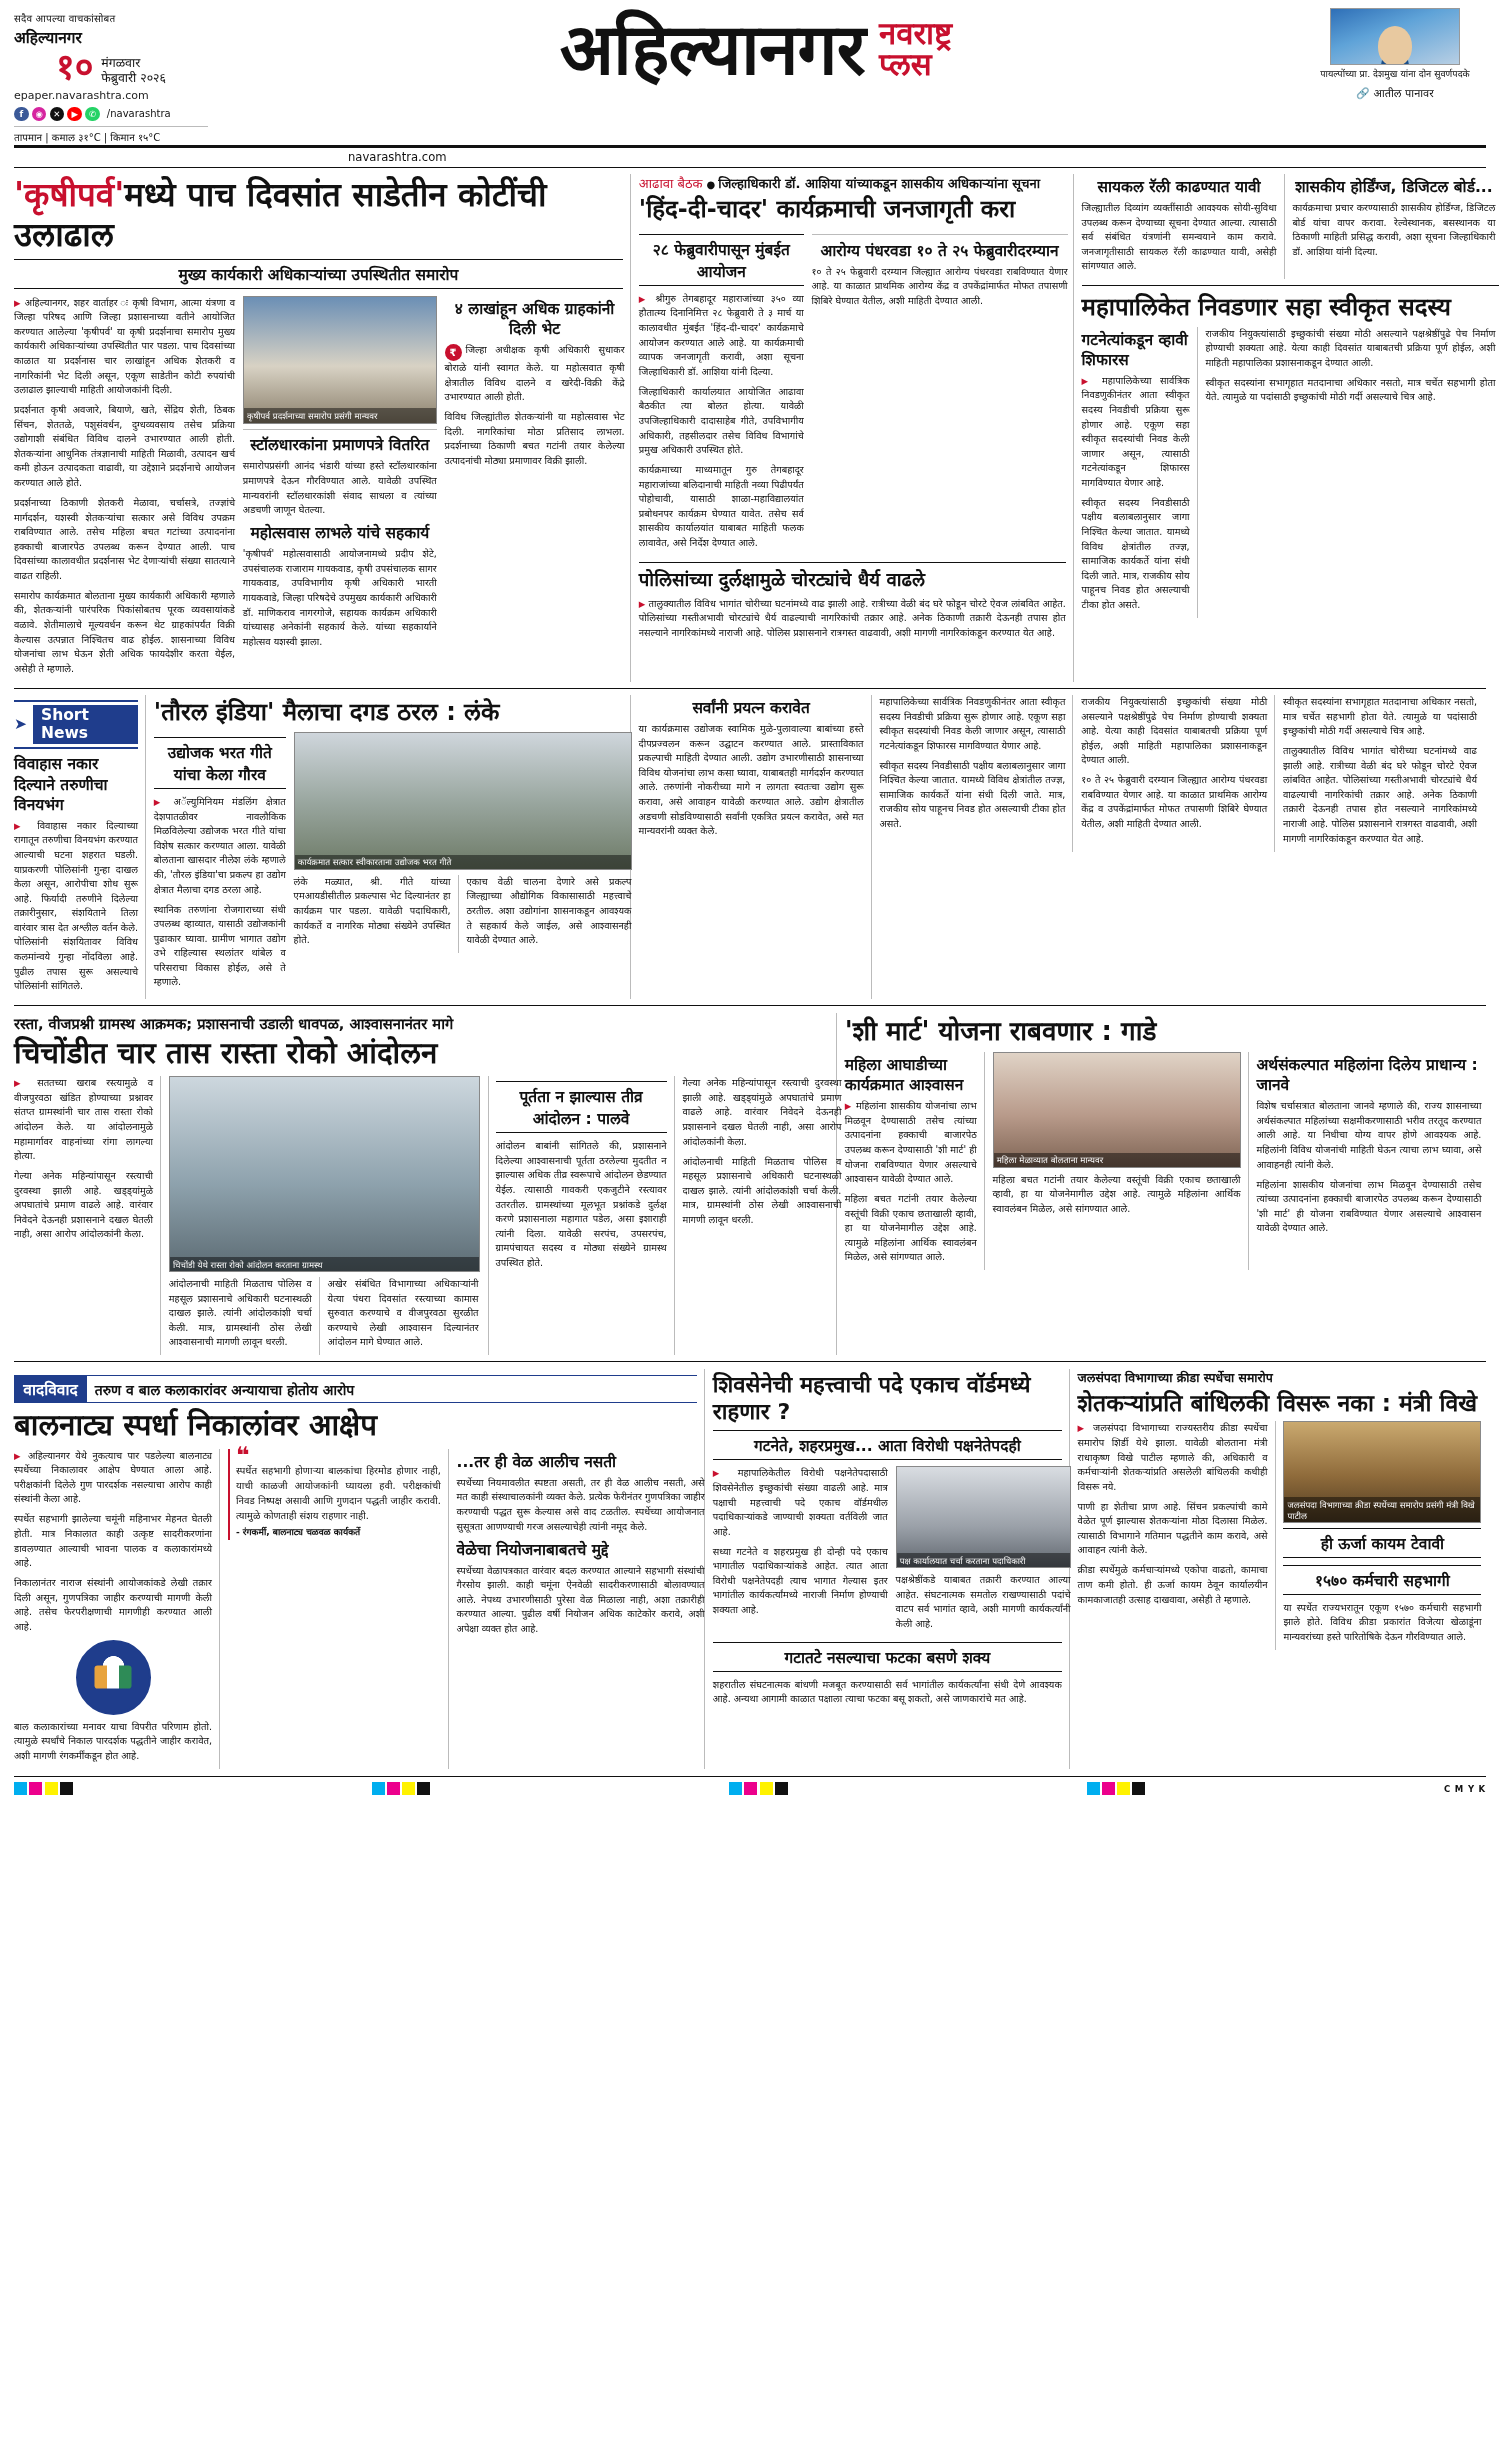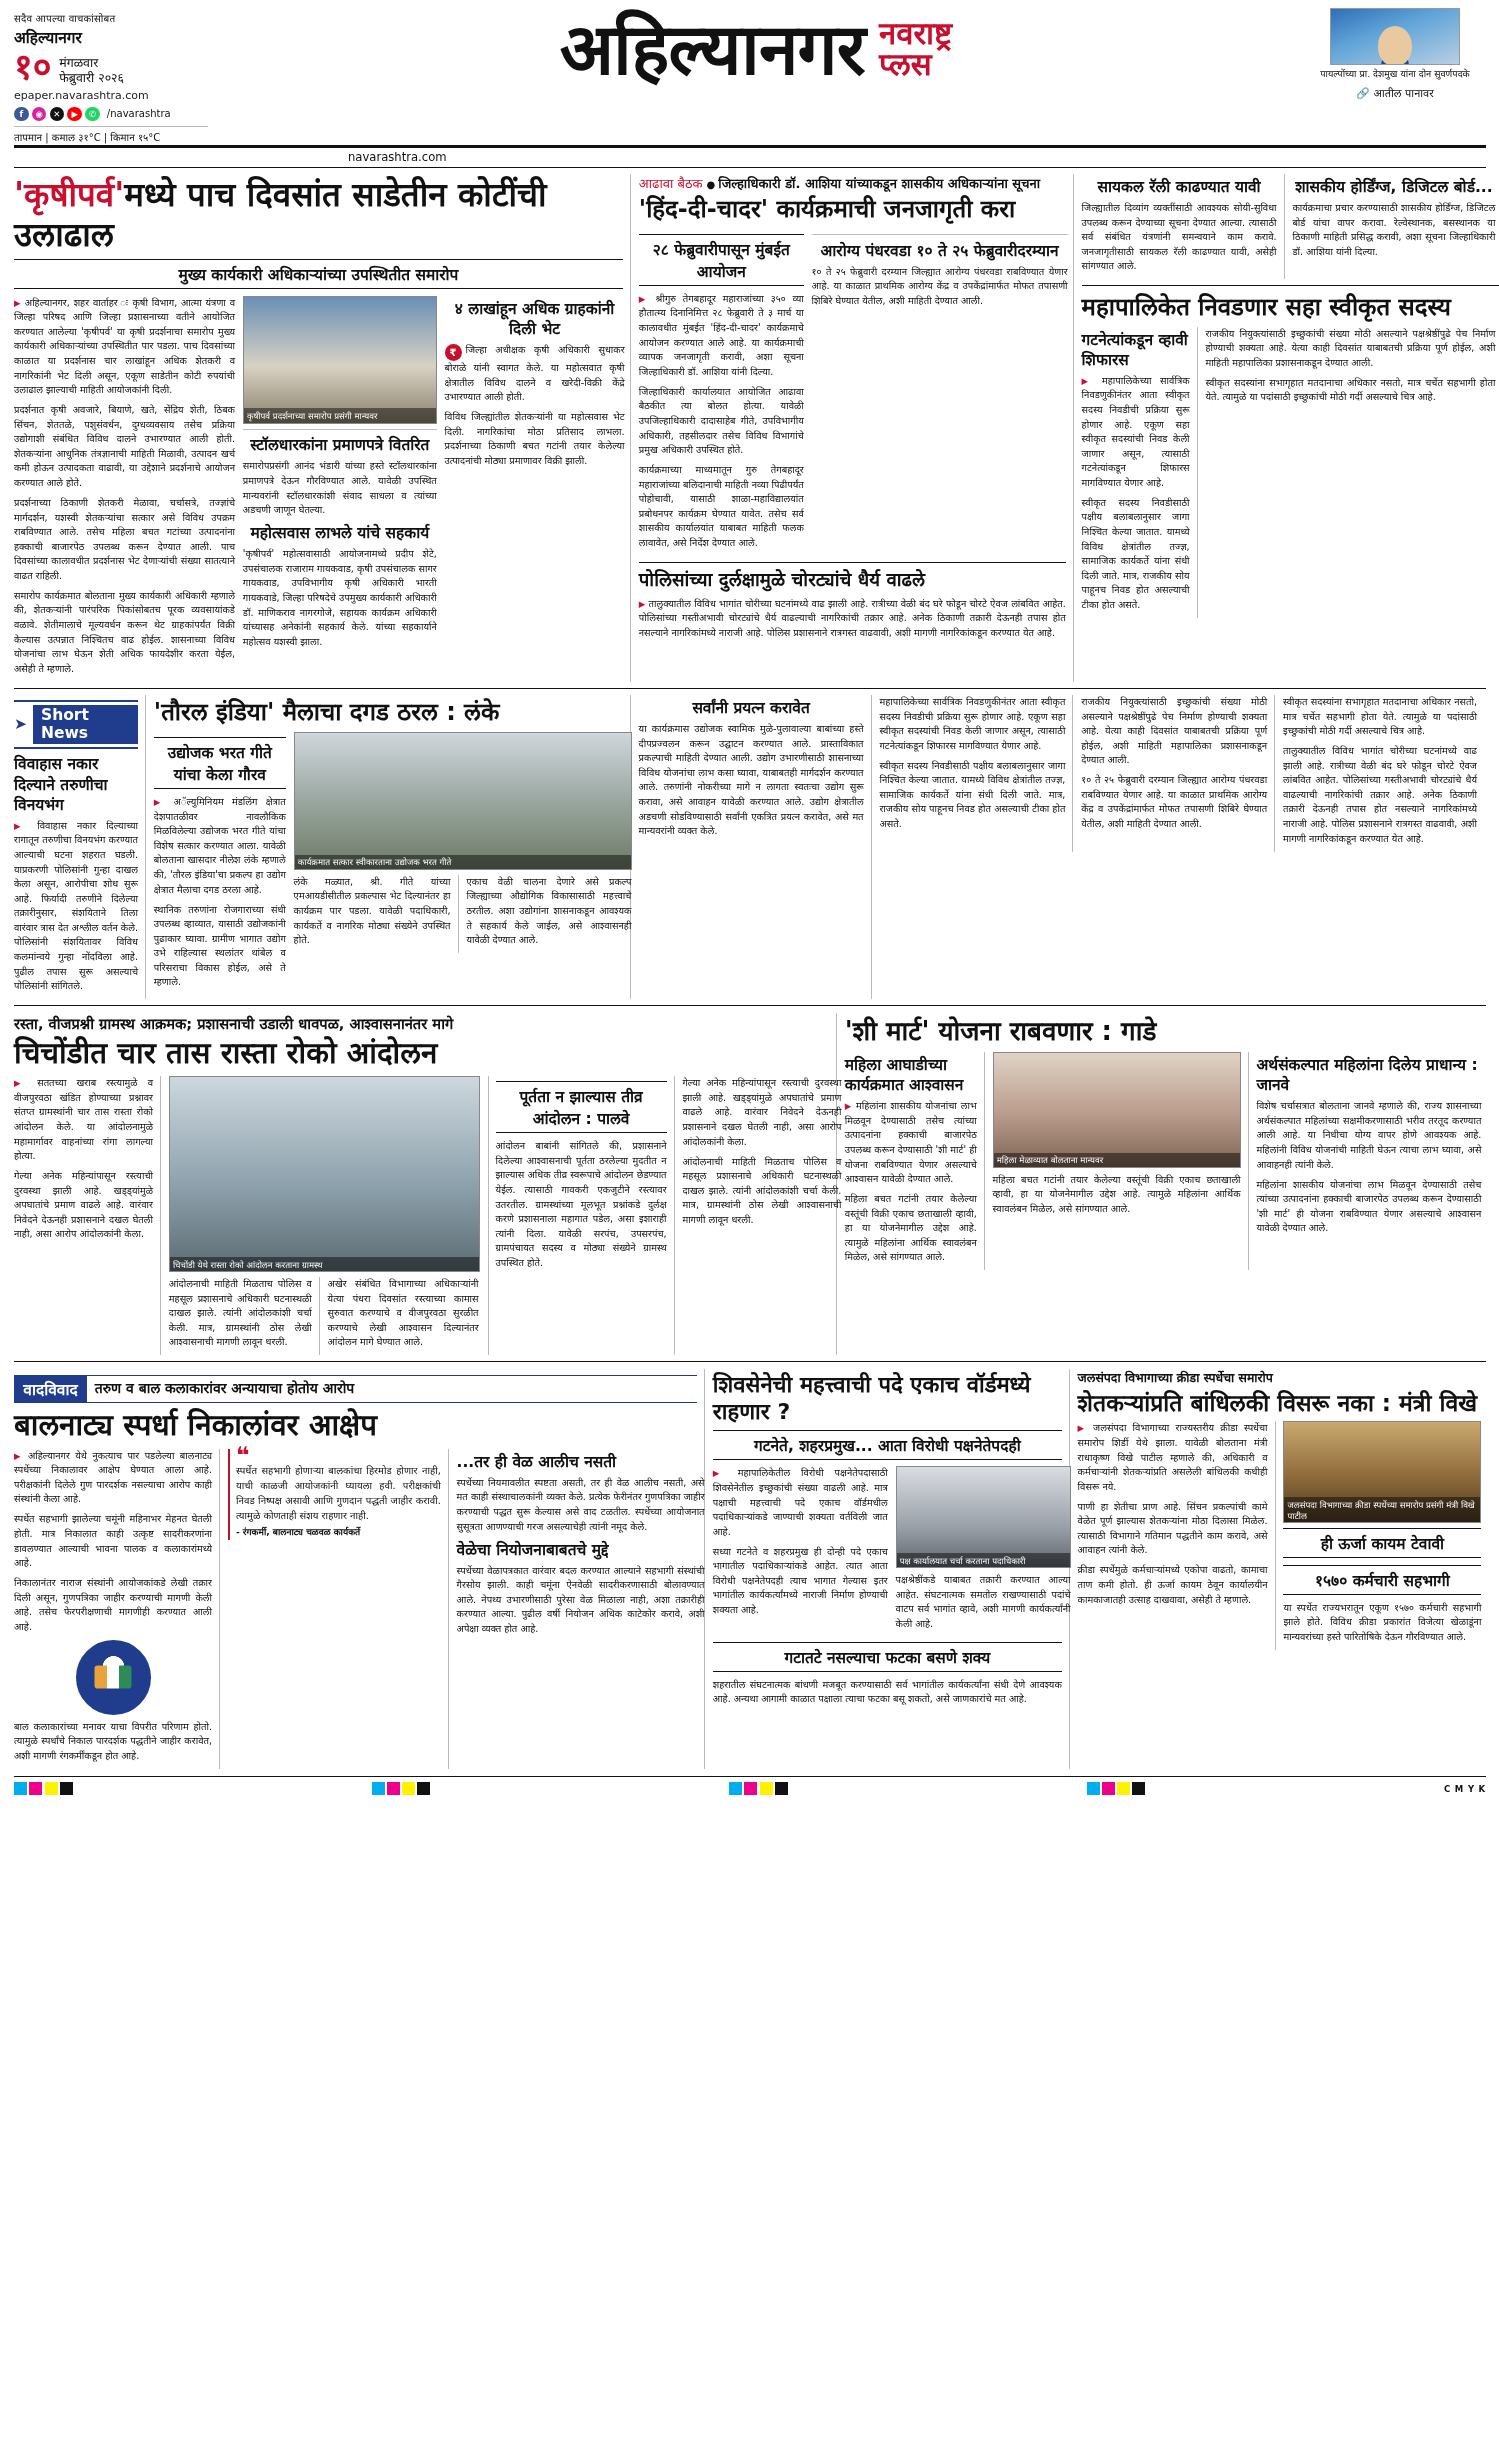--- a/index.html
+++ b/index.html
@@ -25,21 +25,21 @@
     border-bottom: 2.3px solid #111;
     padding-bottom: 1px;
   }
   .mh-left {
     width: 194px;
     flex: 0 0 194px;
     padding-top: 3.1px;
   }
   .mh-tag { font-size: 10px; color:#111; letter-spacing:0.2px; }
   .mh-city { font-size: 15.5px; font-weight: bold; margin-top: 1.6px; }
-  .mh-daterow { display:flex; align-items:flex-start; gap:7.8px; margin-top:1.6px; }
+  .mh-daterow { display:flex; align-items:flex-start; gap:7.8px; margin-top:1.6px;justify-content:center; }
   .mh-daynum { font-size: 36px; font-weight: bold; line-height: .95; color:#c8102e; }
   .mh-dayinfo { font-size: 12.4px; line-height: 1.25; padding-top:4.7px; }
   .mh-epaper { font-size: 11px; margin-top:3.1px; color:#222; }
   .mh-social { display:flex; gap:3.1px; margin-top:4.7px; align-items:center; }
   .sdot {
     width: 14.7px; height: 14.7px; border-radius: 50%;
     display:inline-flex; align-items:center; justify-content:center;
     color:#fff; font-size: 8.5px; font-weight:bold;
   }
   .sdot.fb{background:#3b5998;} .sdot.ig{background:#d6249f;}
@@ -127,21 +127,21 @@
   .sn-badge {
     background:#1f3d8c; color:#fff; font-weight:bold; font-size:15.5px;
     padding: 1.6px 7.8px;
   }
   .sn-arrow { color:#1f3d8c; font-size: 15.5px; font-weight:bold;}
 
   .band {
     background:#1f3d8c; color:#fff; font-weight:bold; font-size: 15.5px;
     padding: 2.3px 9.3px; display:inline-block;
   }
-  .bandrow { border-top:1.6px solid #1f3d8c; border-bottom:1.6px solid #1f3d8c; margin: 6.2px 0 4.7px 0; display:flex; gap:7.8px;}
+  .bandrow { border-top:1.6px solid #1f3d8c; border-bottom:1.6px solid #1f3d8c; margin: 6.2px 0 4.7px 0; display:flex; align-items:center; gap:7.8px;}
   .bandrow .bt { font-size: 14px; font-weight:bold; padding: 2.3px 0;}
 
   .quote {
     border-left: 2.3px solid #c8102e; padding-left: 6.2px; font-size: 9.8px;
     line-height:1.55; text-align: justify;
   }
   .quote .qmark { font-size: 23px; color:#c8102e; font-weight:bold; line-height:.6; display:block;}
   .quote .attrib { font-weight:bold; font-size: 9px; display:block; margin-top:3.1px;}
   .rupee {
     width:17px;height:17px;border-radius:50%;background:#c8102e;color:#fff;

